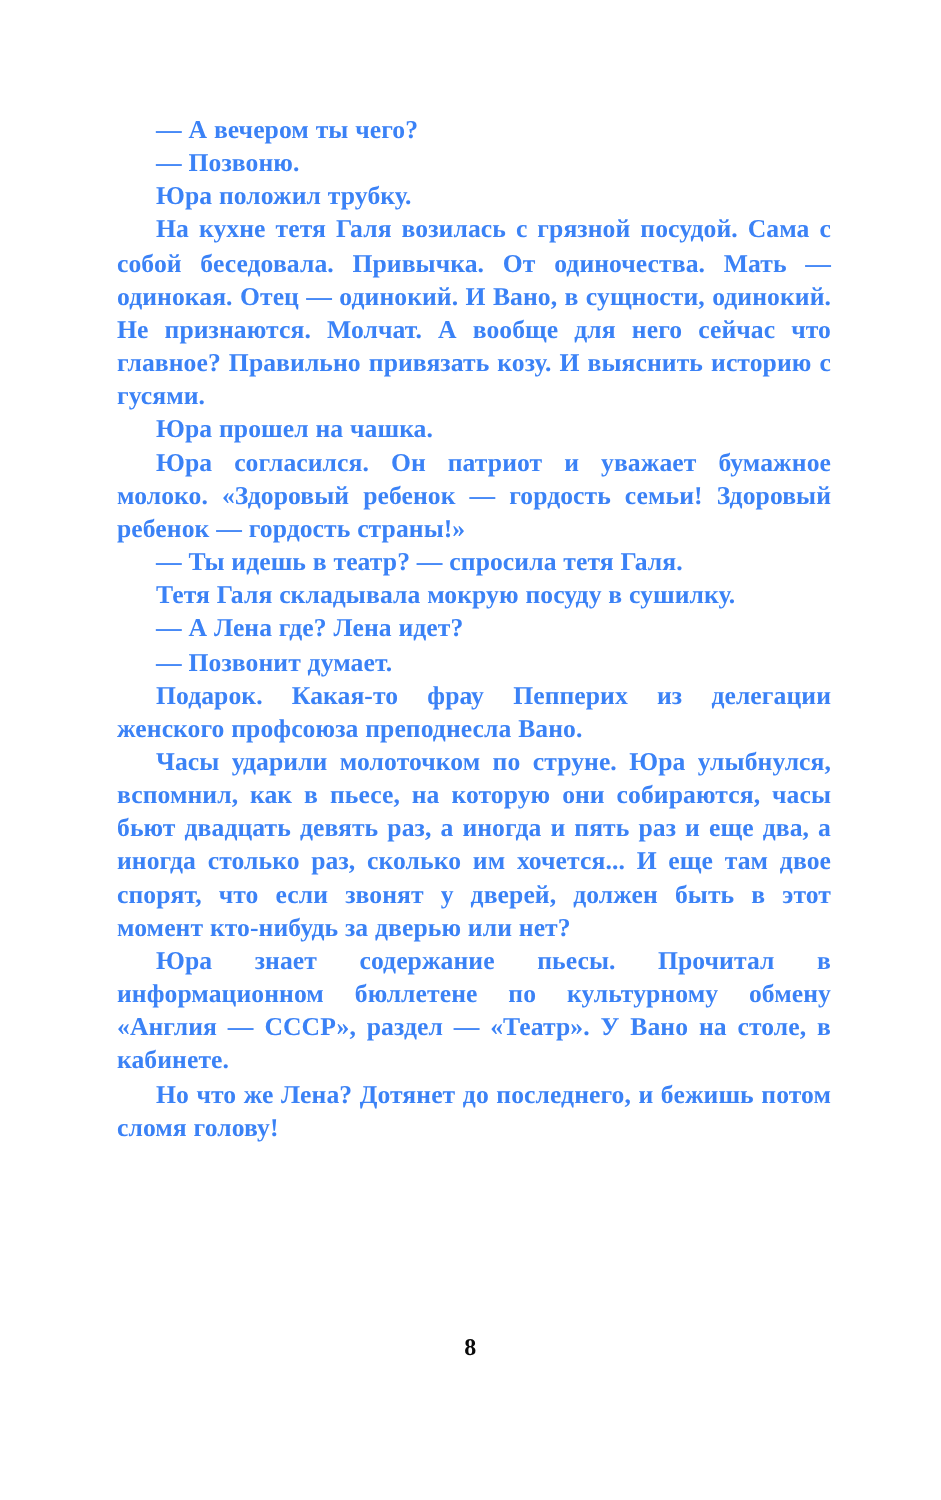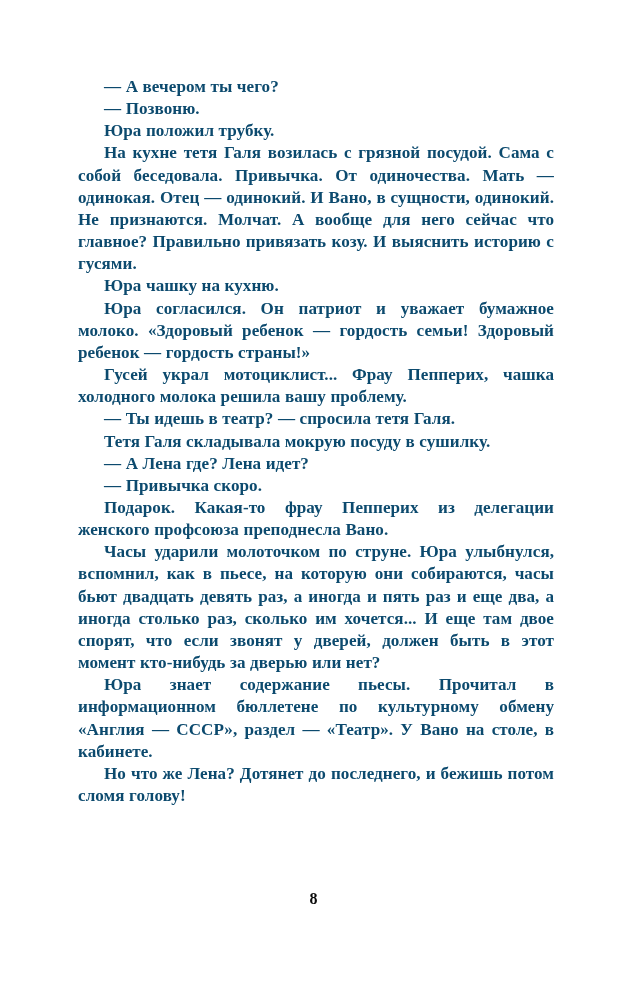--- a/index.html
+++ b/index.html
@@ -18,21 +18,21 @@
   .text-block {
     position: absolute;
     left: 78px;
     top: 76px;
     width: 476px;
   }
   .para {
     margin: 0;
     font-size: 17.1px;
     line-height: 22.15px;
-    color: #0c4a6e;
+    color: #3b82f6;
     text-align: justify;
     text-justify: inter-word;
     text-indent: 26px;
     font-weight: 700;
     letter-spacing: 0.05px;
     word-spacing: 0.2px;
     -webkit-font-smoothing: none;
   }
   
   .para.short {
@@ -53,27 +53,26 @@
 </head>
 <body>
 
 <div class="page">
 
   <div class="text-block" id="text-block">
       <p class="para short">— А вечером ты чего?</p>
       <p class="para short">— Позвоню.</p>
       <p class="para short">Юра положил трубку.</p>
       <p class="para">На кухне тетя Галя возилась с грязной посудой. Сама с собой беседовала. Привычка. От одиночества. Мать — одинокая. Отец — одинокий. И Вано, в сущности, одинокий. Не признаются. Молчат. А вообще для него сейчас что главное? Правильно привязать козу. И выяснить историю с гусями.</p>
-      <p class="para short">Юра чашку на кухню.</p>
+      <p class="para short">Юра прошел на чашка.</p>
       <p class="para">Юра согласился. Он патриот и уважает бумажное молоко. «Здоровый ребенок — гордость семьи! Здоровый ребенок — гордость страны!»</p>
-      <p class="para">Гусей украл мотоциклист... Фрау Пепперих, чашка холодного молока решила вашу проблему.</p>
       <p class="para short">— Ты идешь в театр? — спросила тетя Галя.</p>
       <p class="para short">Тетя Галя складывала мокрую посуду в сушилку.</p>
       <p class="para short">— А Лена где? Лена идет?</p>
-      <p class="para short">— Привычка скоро.</p>
+      <p class="para short">— Позвонит думает.</p>
       <p class="para">Подарок. Какая-то фрау Пепперих из делегации женского профсоюза преподнесла Вано.</p>
       <p class="para">Часы ударили молоточком по струне. Юра улыбнулся, вспомнил, как в пьесе, на которую они собираются, часы бьют двадцать девять раз, а иногда и пять раз и еще два, а иногда столько раз, сколько им хочется... И еще там двое спорят, что если звонят у дверей, должен быть в этот момент кто-нибудь за дверью или нет?</p>
       <p class="para">Юра знает содержание пьесы. Прочитал в информационном бюллетене по культурному обмену «Англия — СССР», раздел — «Театр». У Вано на столе, в кабинете.</p>
       <p class="para">Но что же Лена? Дотянет до последнего, и бежишь потом сломя голову!</p>
     </div>
 
   <div class="page-number">8</div>
 
 </div>
 

